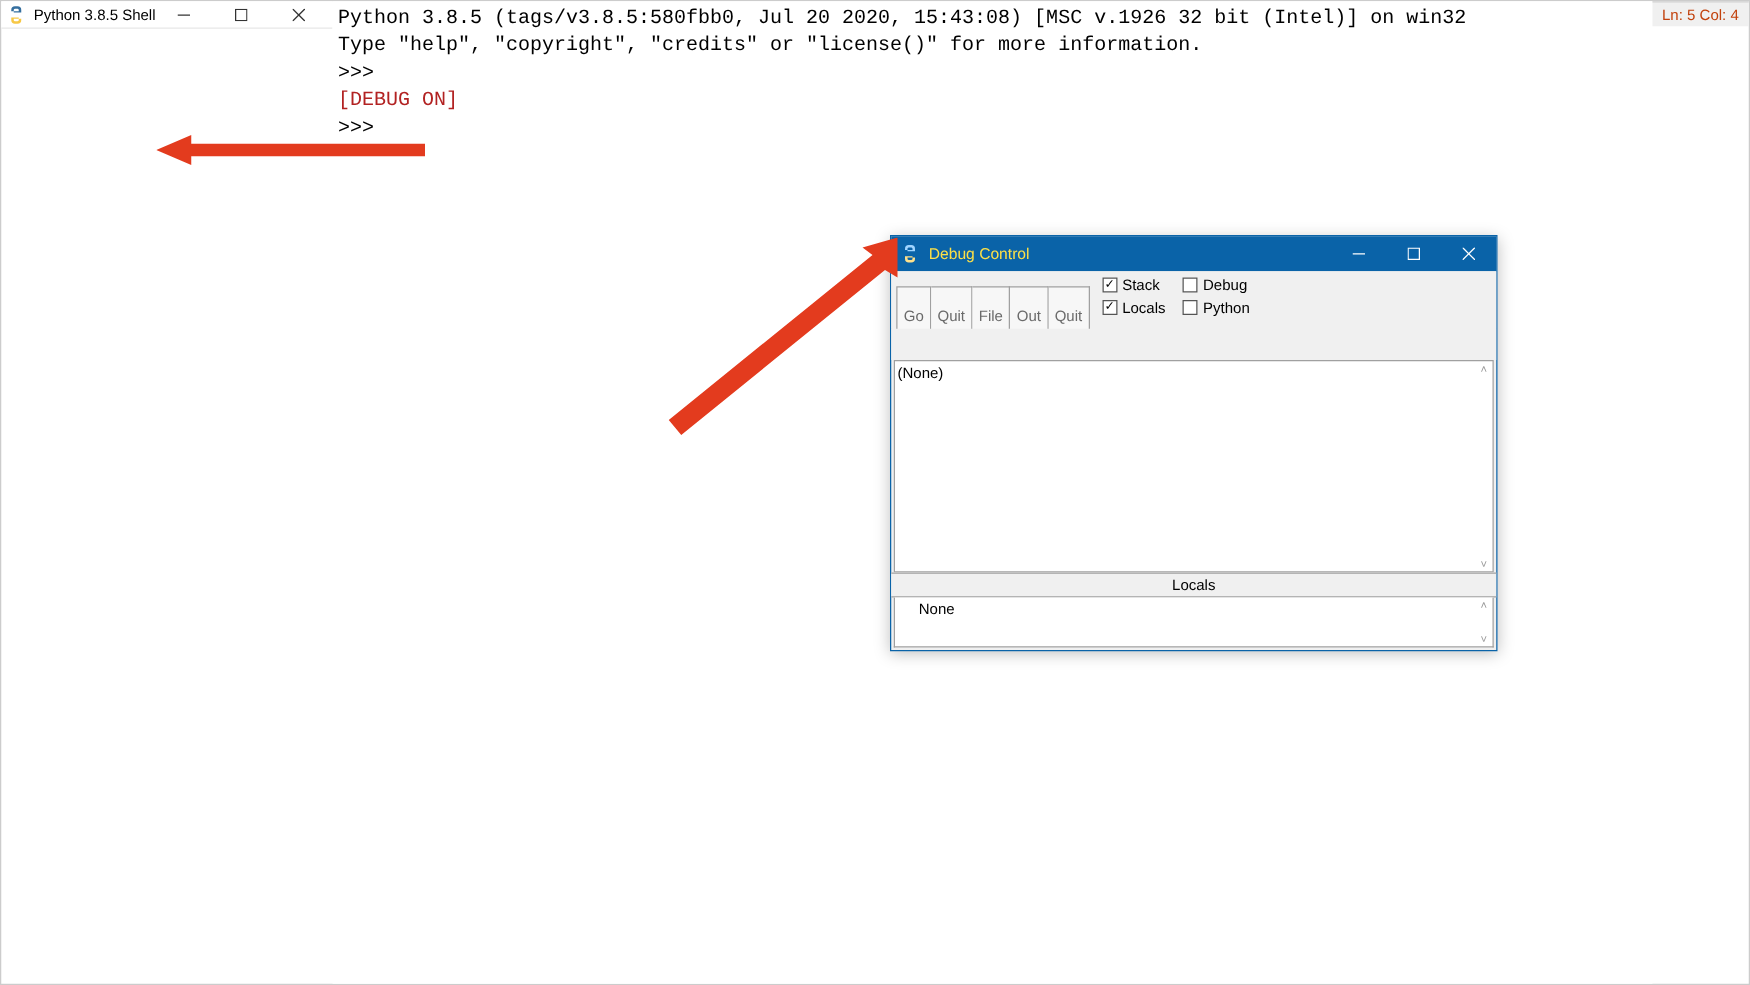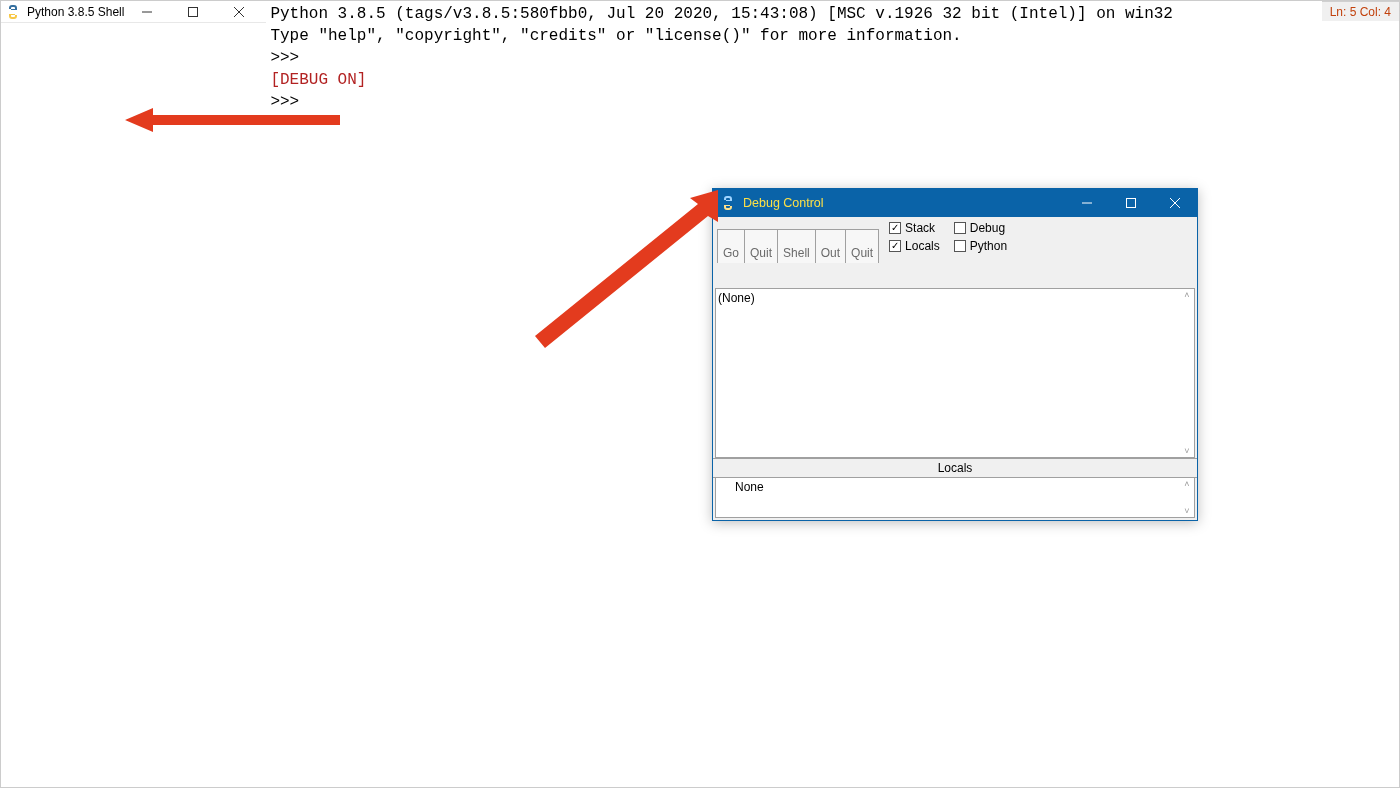--- a/index.html
+++ b/index.html
@@ -256,21 +256,21 @@
           <line x1="0" y1="0" x2="10" y2="10" stroke="#fff" stroke-width="1"></line>
           <line x1="10" y1="0" x2="0" y2="10" stroke="#fff" stroke-width="1"></line>
         </svg>
       </div>
   </div>
 
   <div class="debug-toolbar">
     <div class="btn-group">
       <div class="dbg-btn">Go</div>
       <div class="dbg-btn">Quit</div>
-      <div class="dbg-btn">Shell</div>
+      <div class="dbg-btn">File</div>
       <div class="dbg-btn">Out</div>
       <div class="dbg-btn">Quit</div>
     </div>
     <div class="chk-col">
       <div class="chk-stack">
         <label class="chk">
             <span class="box">✓</span>
             <span>Stack</span>
           </label>
         <label class="chk">

